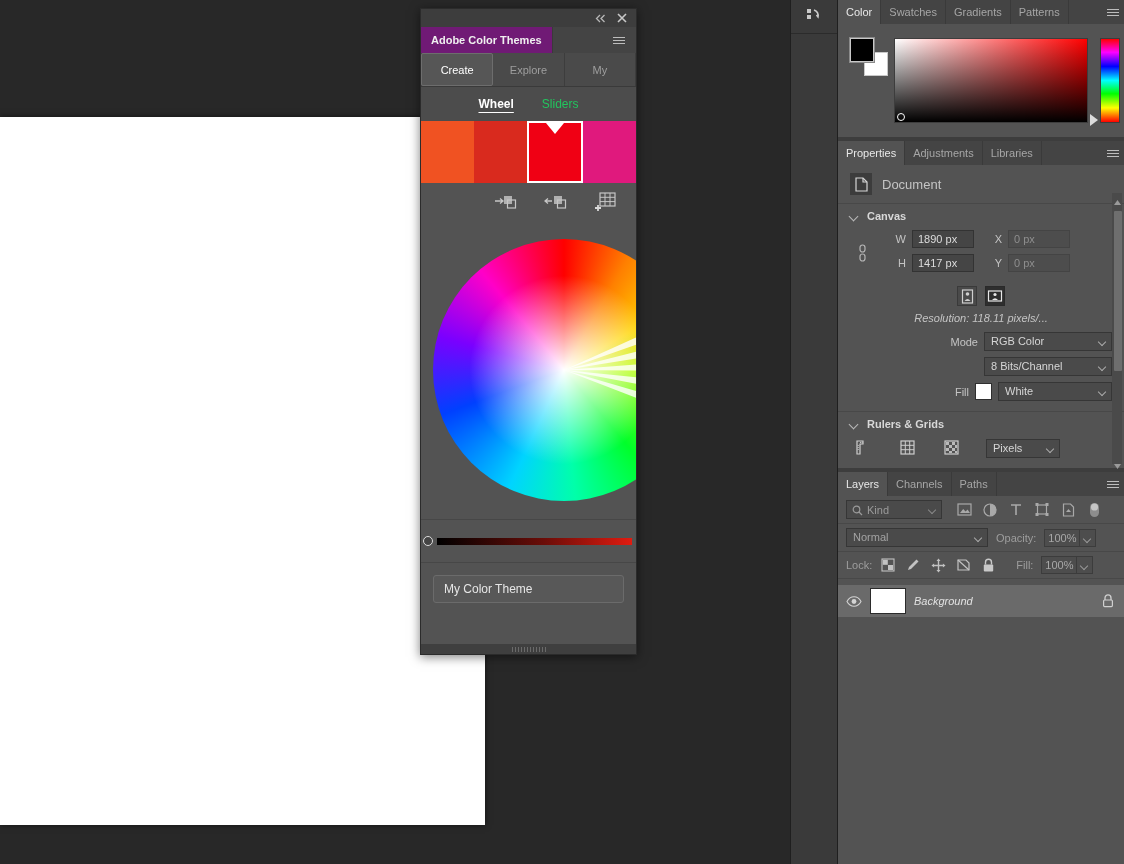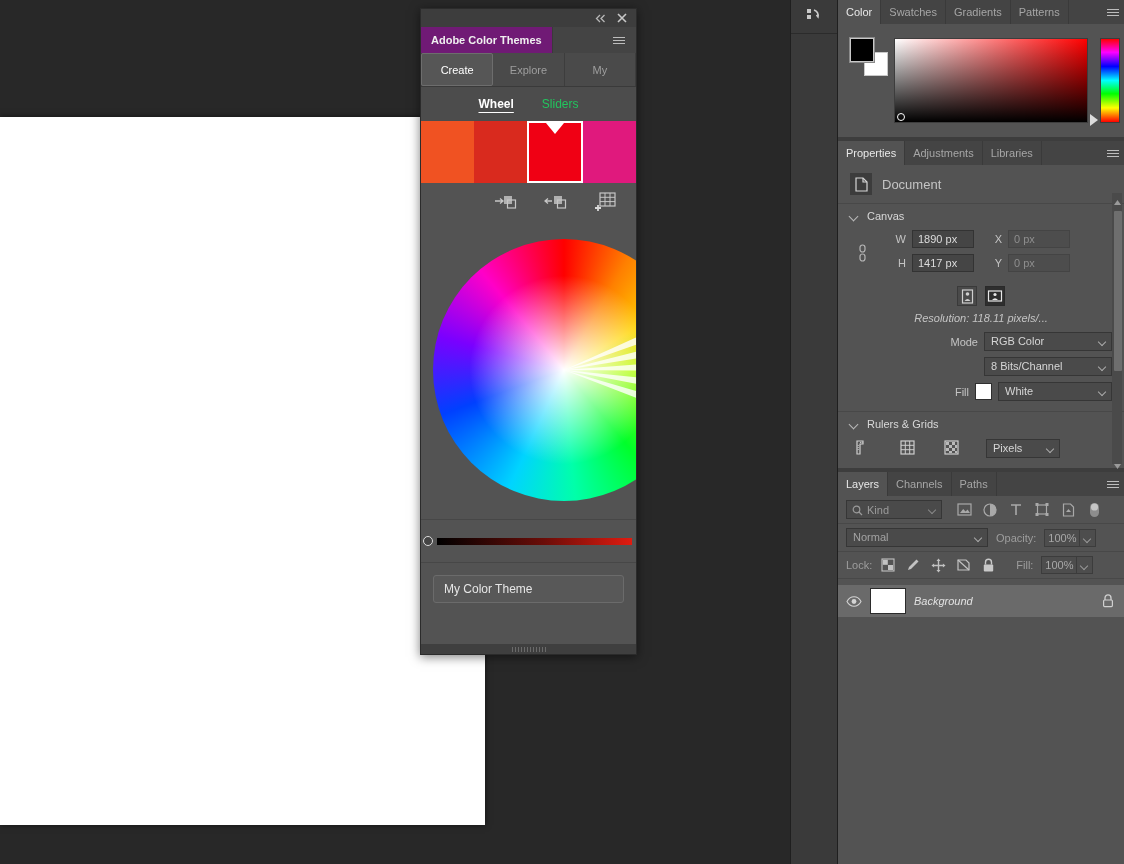--- a/index.html
+++ b/index.html
@@ -120,21 +120,21 @@
   .doc-icon {
     width: 22px; height: 22px; background:#3c3c3c;
     display:flex; align-items:center; justify-content:center;
   }
   .doc-icon svg { display:block; }
   .lbl { font-size: 13px; color: #c4c4c4; }
 
   .section-head {
     display:flex; align-items:center; gap:8px;
     padding: 6px 12px;
-    font-size: 11px; font-weight: normal; color:#d8d8d8;
+    font-size: 11px; font-weight: bold; color:#d8d8d8;
   }
   .chev { width: 9px; height: 9px; position: relative; }
   .chev:after {
     content:''; position:absolute; left:0; top:1px;
     width: 6px; height: 6px;
     border-right: 1.5px solid #b9b9b9; border-bottom: 1.5px solid #b9b9b9;
     transform: rotate(45deg);
   }
 
   .canvas-grid { padding: 2px 12px 6px 12px; position: relative; }

